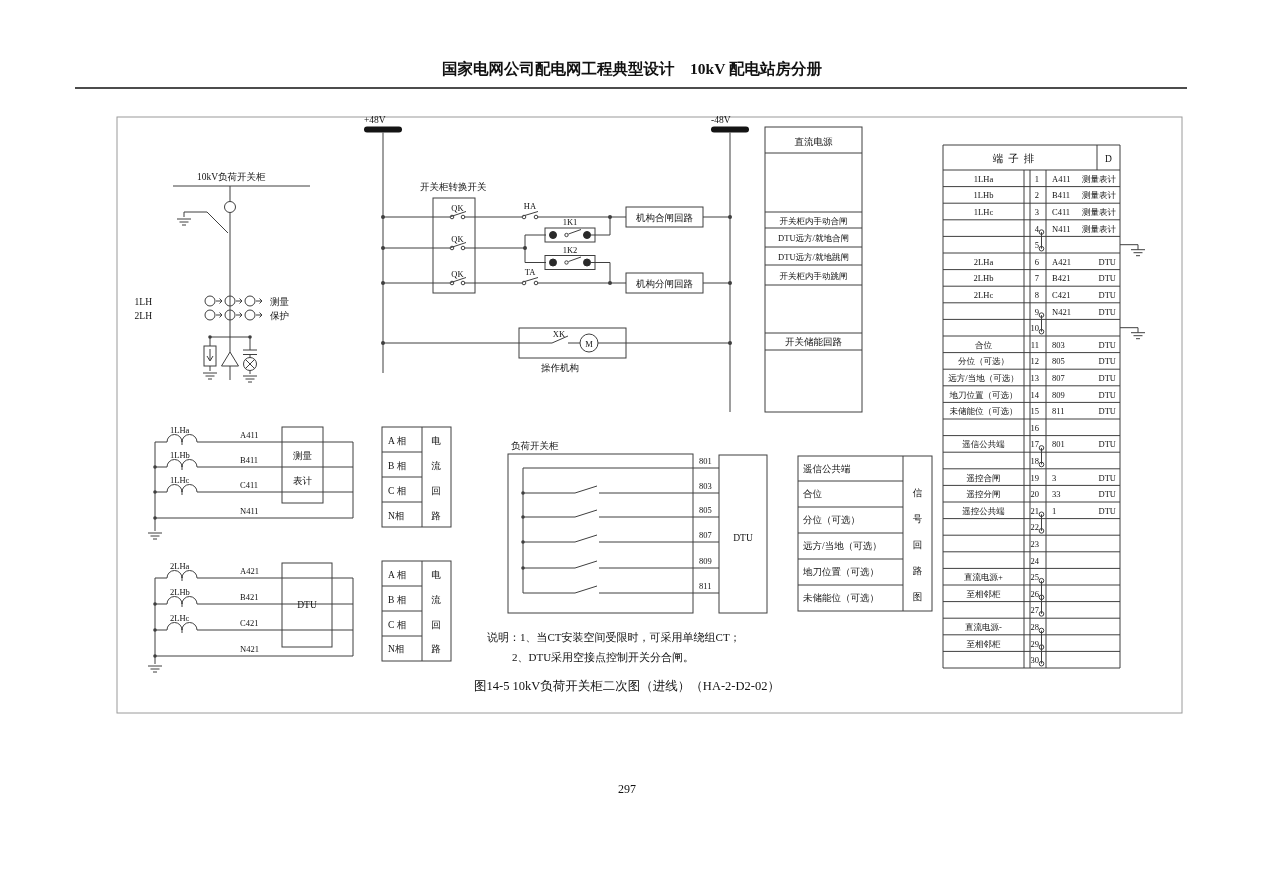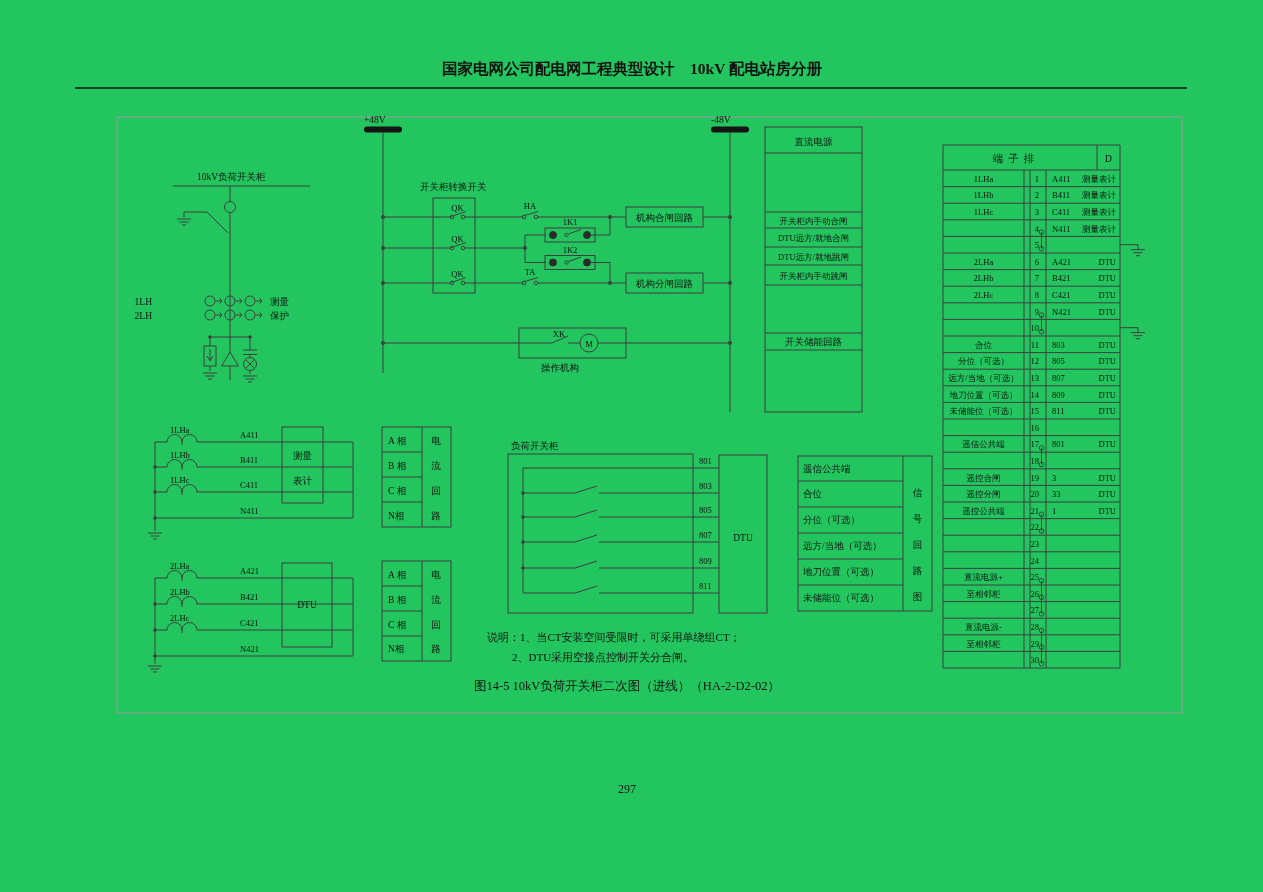--- a/index.html
+++ b/index.html
@@ -1,16 +1,16 @@
 <!DOCTYPE html>
 <html><head>
 <meta charset="utf-8">
 <style>
   html,body{margin:0;padding:0;background:#e8e8e6}
-  .sheet{width:1263px;height:892px;background:#22c55e;position:relative;margin:0 auto}
+  .sheet{width:1263px;height:892px;background:#ffffff;position:relative;margin:0 auto}
   svg{display:block}
   text{font-family:"Liberation Serif","DejaVu Serif",serif;fill:#111;stroke:none}
   .t8{font-size:8.5px}
   .t9{font-size:9.5px}
   .t10{font-size:10.5px}
   .t11{font-size:11px}
   .t12{font-size:12px}
   .t13{font-size:12.5px}
   .hdr{font-size:15.5px;font-weight:bold}
   .sp{letter-spacing:5px}

